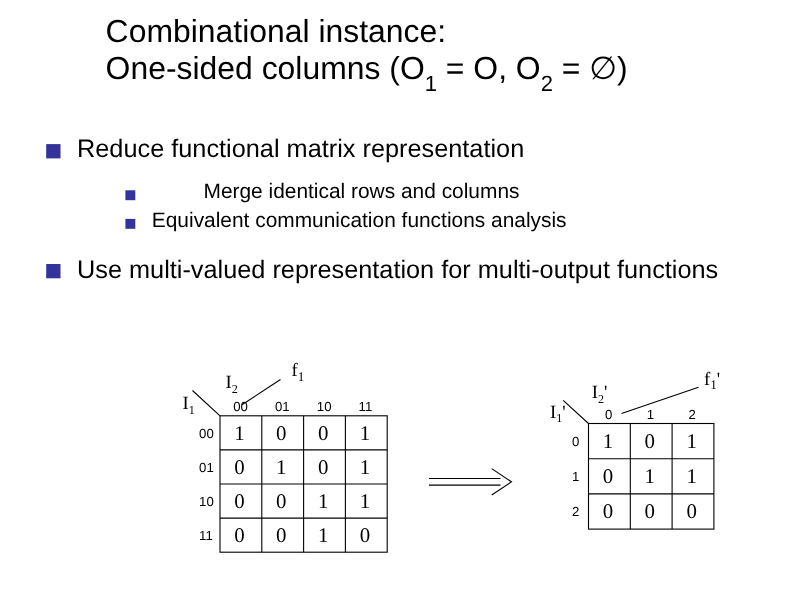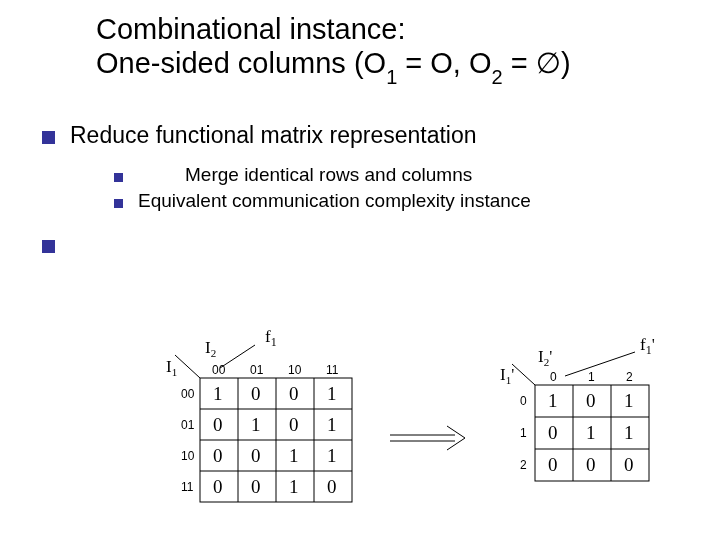--- a/index.html
+++ b/index.html
@@ -25,23 +25,24 @@
   <span>One-sided columns </span><span class="italic"><span>(O</span><span class="sub">1</span><span> = O, O</span><span class="sub">2</span><span> = </span><span>∅</span><span>)</span></span>
 </div>
 
 <div class="bul" style="left:42px;top:131px;"></div>
 <div class="t1" style="left:70px;top:122px;">Reduce functional matrix representation</div>
 
 <div class="bul-sm" style="left:114px;top:173px;"></div>
 <div class="t2" style="left:138px;top:164px;margin-left:47px;">Merge identical rows and columns</div>
 
 <div class="bul-sm" style="left:114px;top:199px;"></div>
-<div class="t2" style="left:138px;top:190px;">Equivalent communication complexity instance</div>
+<div class="t2" style="left:138px;top:190px;">Equivalent communication functions analysis</div>
 
 <div class="bul" style="left:42px;top:240px;"></div>
+<div class="t1" style="left:70px;top:231px;width:600px;line-height:1.25;">Use multi-valued representation for multi-output functions</div>
 
 <div class="figs">
 
   <svg width="250" height="190" style="position:absolute;left:0;top:0;">
 
     <text x="125" y="12" class="ftop"><tspan>f</tspan><tspan dy="4" font-size="12">1</tspan></text>
     <line x1="115" y1="15" x2="80" y2="38" stroke="#000" stroke-width="1"></line>
 
     <text x="26" y="42" class="figlabel"><tspan>I</tspan><tspan dy="4" font-size="11">1</tspan></text>
     <text x="65" y="23" class="figlabel"><tspan>I</tspan><tspan dy="4" font-size="11">2</tspan></text>

